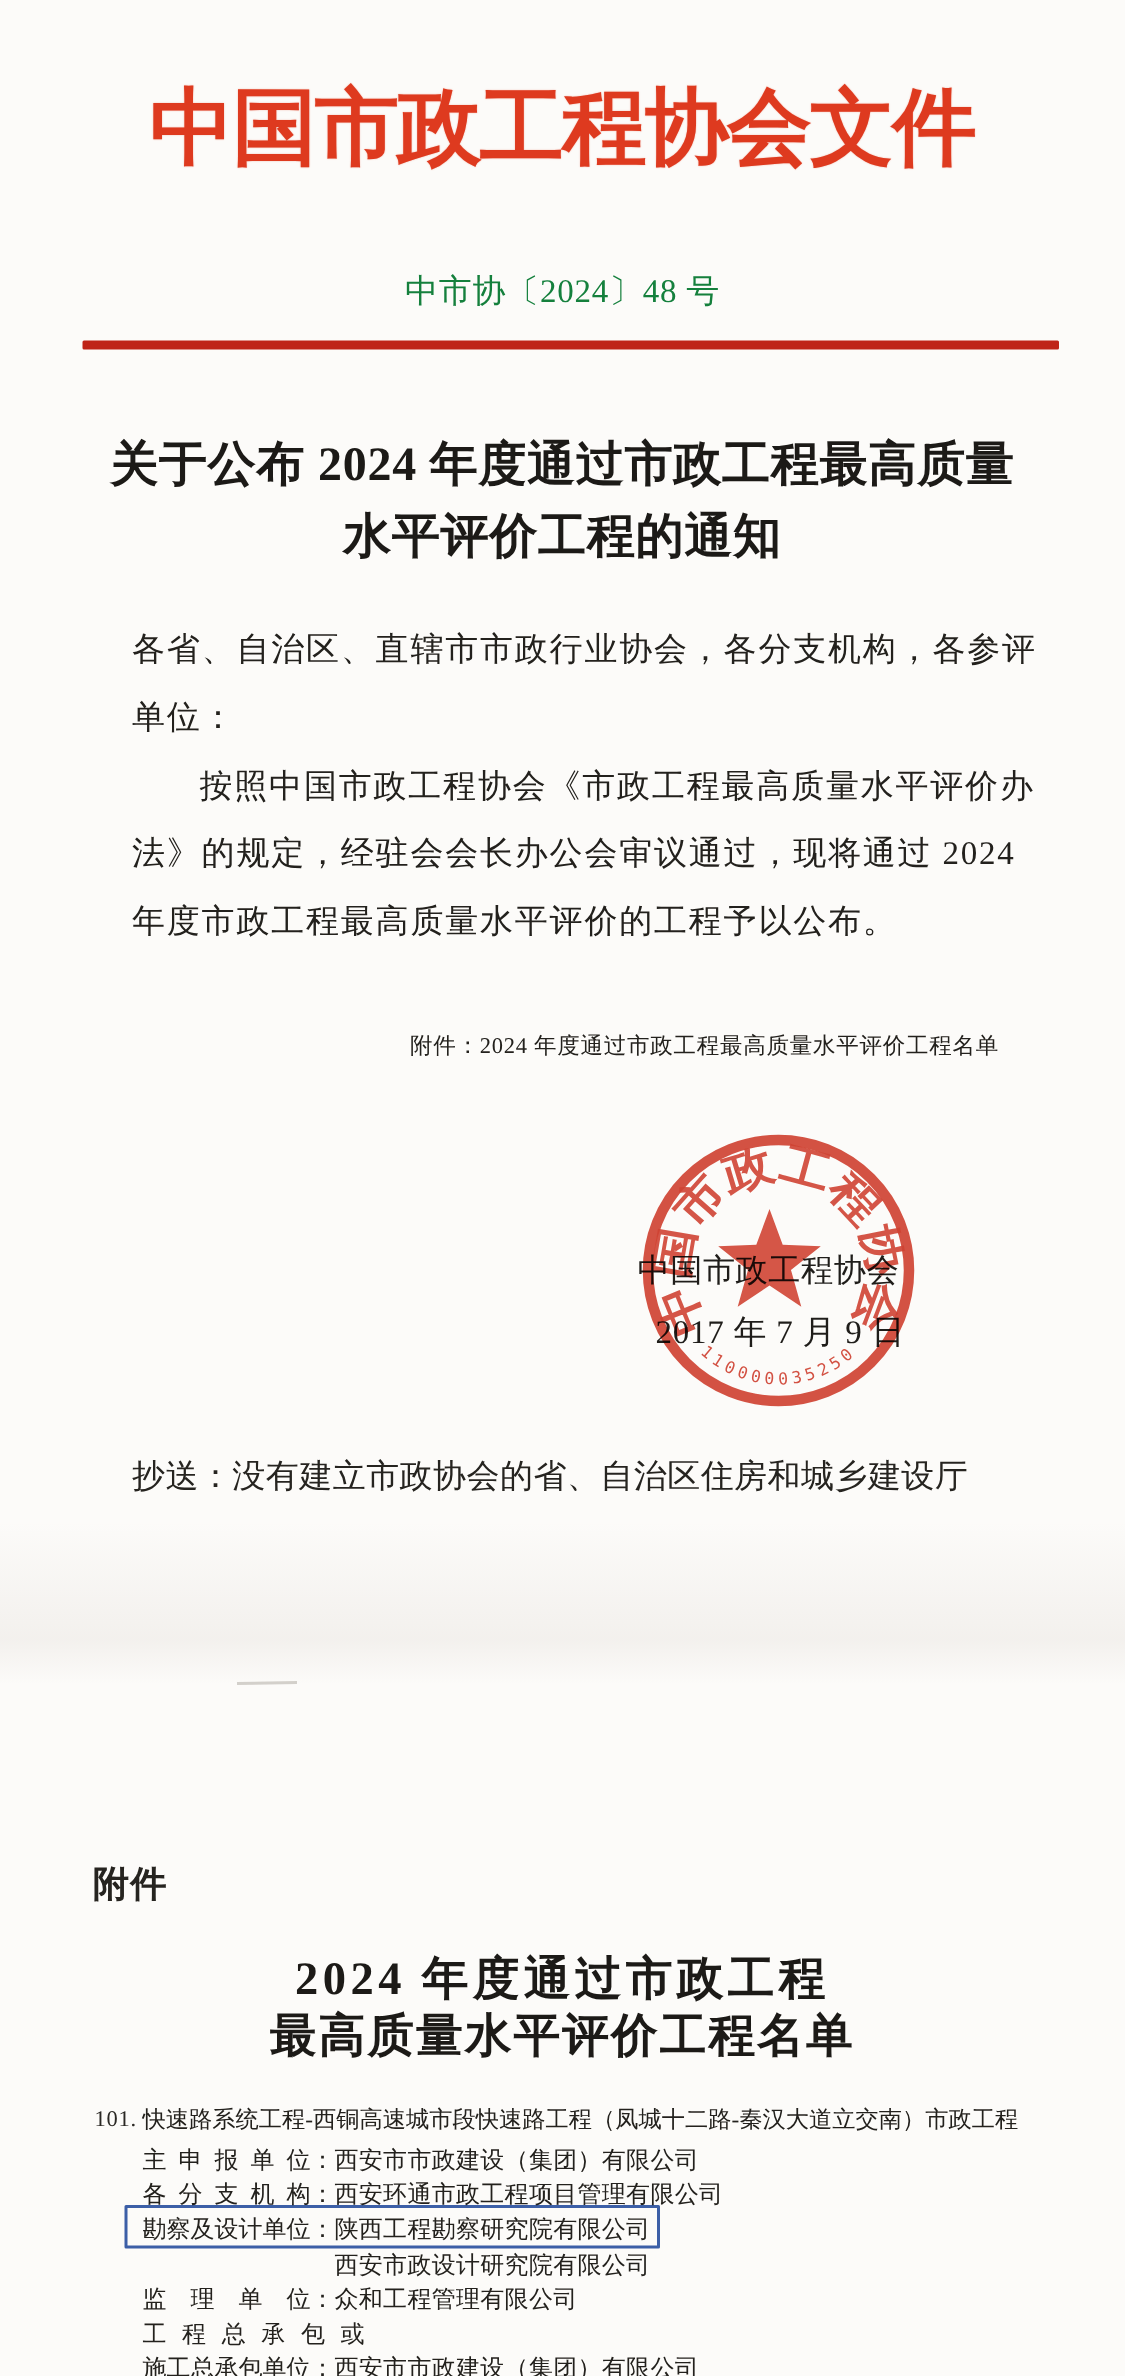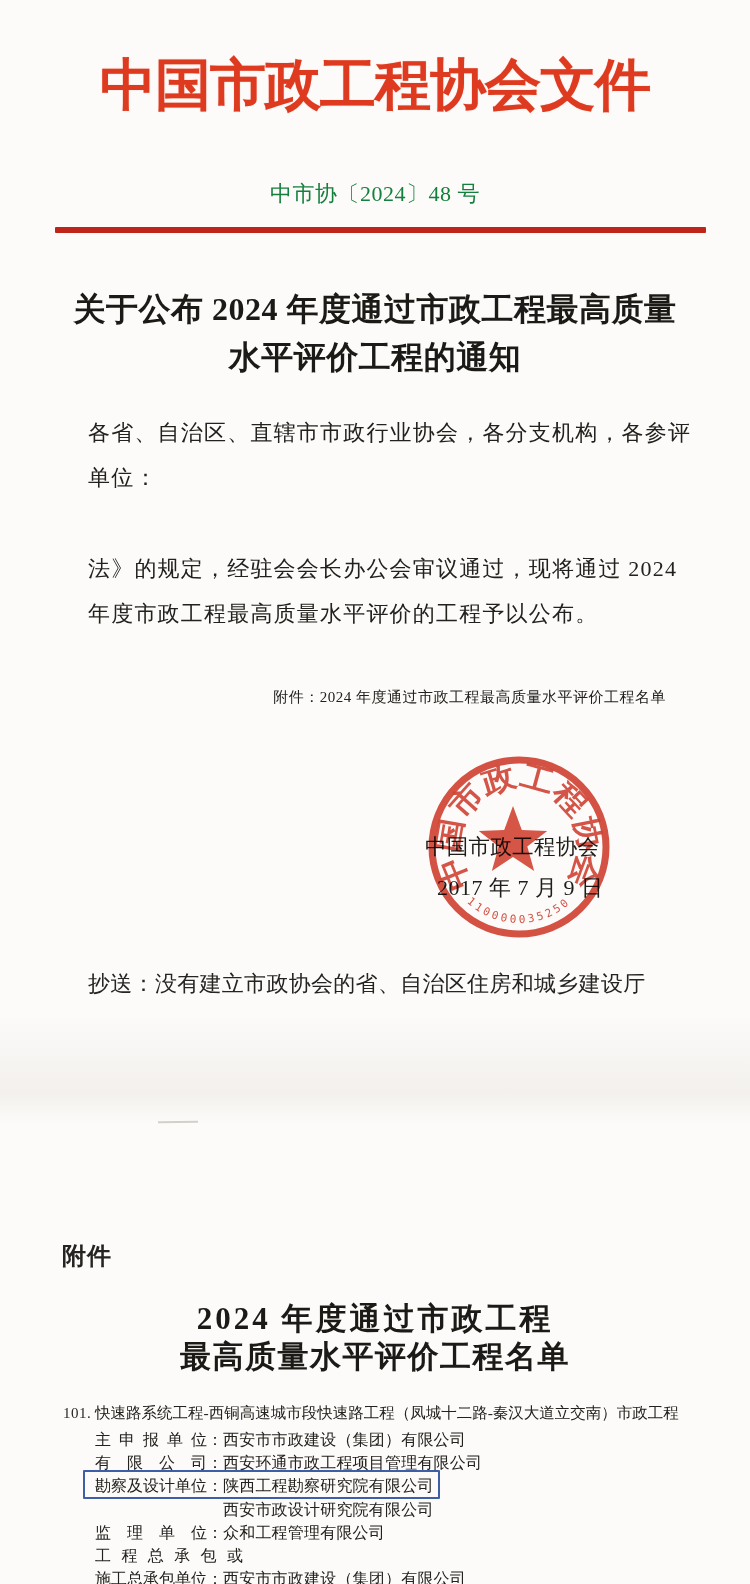--- a/index.html
+++ b/index.html
@@ -58,20 +58,21 @@
   <div class="abs centered docnum">中市协〔2024〕48 号</div>
 
   <div class="abs red-rule"></div>
 
   <div class="abs centered notice-title nt1">关于公布 2024 年度通过市政工程最高质量</div>
   <div class="abs centered notice-title nt2">水平评价工程的通知</div>
 
   <div class="abs bodyline sal1">各省、自治区、直辖市市政行业协会，各分支机构，各参评</div>
   <div class="abs bodyline sal2">单位：</div>
 
+  <div class="abs bodyline b1">按照中国市政工程协会《市政工程最高质量水平评价办</div>
   <div class="abs bodyline b2">法》的规定，经驻会会长办公会审议通过，现将通过 2024</div>
   <div class="abs bodyline b3">年度市政工程最高质量水平评价的工程予以公布。</div>
 
   <div class="abs bodyline attref">附件：2024 年度通过市政工程最高质量水平评价工程名单</div>
 
   <div class="abs seal-org">中国市政工程协会</div>
   <div class="abs seal-date">2017 年 7 月 9 日</div>
 
   <svg class="abs seal-svg" width="200" height="200" viewBox="0 0 200 200">
     <circle cx="100" cy="100" r="87" fill="none" stroke="#cf3524" stroke-width="7" opacity="0.92"></circle>
@@ -101,21 +102,21 @@
   <div class="abs item-num">101.</div>
   <div class="abs item-title">快速路系统工程-西铜高速城市段快速路工程（凤城十二路-秦汉大道立交南）市政工程</div>
 
   <div class="abs highlight-box"></div>
 
   <div class="arow" style="top:1430px">
     <span class="alabel">主申报单位</span><span class="acolon">：</span><span class="avalue">西安市市政建设（集团）有限公司</span>
   </div>
 
   <div class="arow" style="top:1453px">
-    <span class="alabel">有限公司</span><span class="acolon">：</span><span class="avalue">西安环通市政工程项目管理有限公司</span>
+    <span class="alabel">各分支机构</span><span class="acolon">：</span><span class="avalue">西安环通市政工程项目管理有限公司</span>
   </div>
 
   <div class="arow" style="top:1476px">
     <span class="alabel">勘察及设计单位</span><span class="acolon">：</span><span class="avalue">陕西工程勘察研究院有限公司</span>
   </div>
 
   <div class="arow" style="top:1500px">
     <span class="avalue cont-indent">西安市政设计研究院有限公司</span>
   </div>
 

